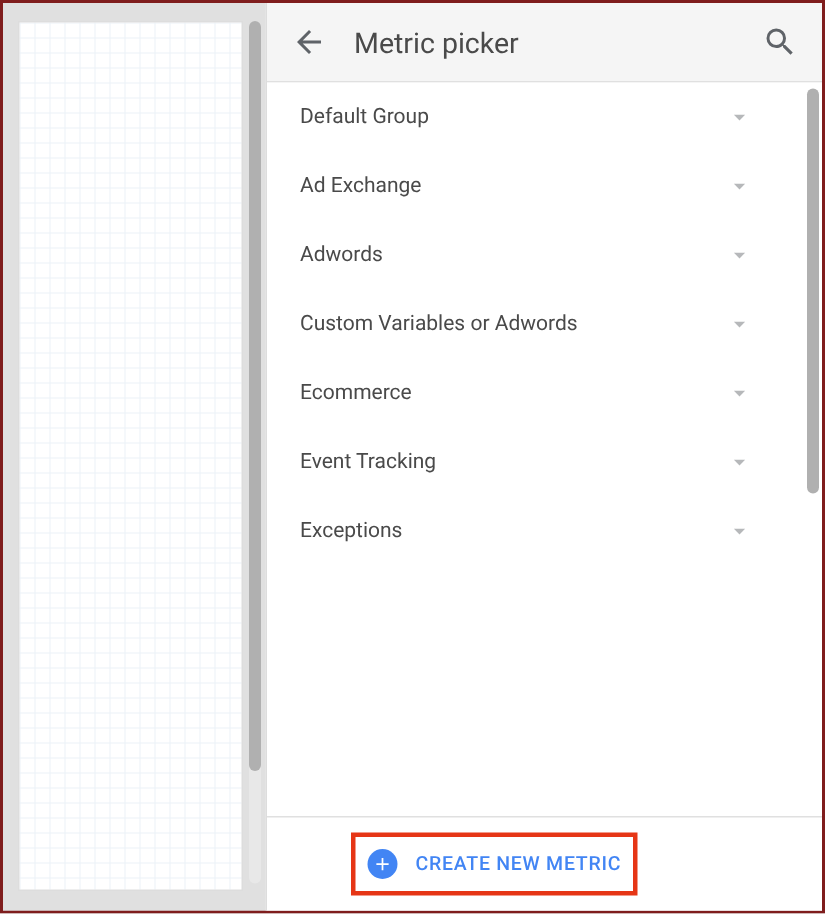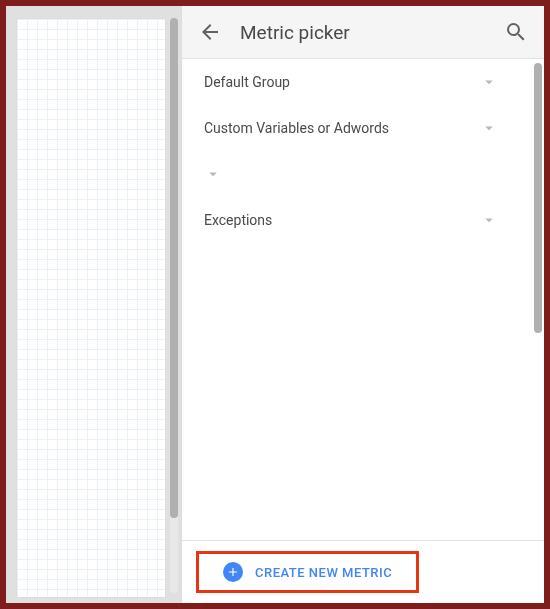--- a/index.html
+++ b/index.html
@@ -11,21 +11,21 @@
       font-family: Roboto, Arial, sans-serif;
       background: #e0e0e0;
       width: 550px;
       height: 609px;
       overflow: hidden;
     }
     .container {
       display: flex;
       width: 100%;
       height: 100%;
-      border: 6px solid #7f1d1d;
+      border: 2px solid #7f1d1d;
       background: #e0e0e0;
     }
     .left-panel {
       width: 175px;
       height: 100%;
       background: #e0e0e0;
       position: relative;
       padding: 12px 0 12px 10px;
     }
     .canvas-area {
@@ -127,23 +127,24 @@
     .footer {
       padding: 10px 14px;
       border-top: 1px solid #e0e0e0;
       background: #fff;
       position: relative;
     }
     .create-button {
       display: flex;
       align-items: center;
       border: 3px solid #e63616;
-      padding: 8px 24px;
+      padding: 8px 8px;
       cursor: pointer;
       width: fit-content;
+      margin-left: 42px;
     }
     .plus-icon {
       width: 20px;
       height: 20px;
       background: #4285f4;
       border-radius: 50%;
       display: flex;
       align-items: center;
       justify-content: center;
       margin-right: 12px;
@@ -187,26 +188,45 @@
 
     <div class="list-container">
       <div class="list-inner">
         <div class="list-item">
           <span class="list-item-label">Default Group</span>
           <span class="chevron-icon"><svg viewBox="0 0 24 24" fill="#5f6368">
                 <path d="M7 10l5 5 5-5z"></path>
               </svg></span>
         </div>
         <div class="list-item">
+          <span class="list-item-label">Ad Exchange</span>
+          <span class="chevron-icon"><svg viewBox="0 0 24 24" fill="#5f6368">
+                <path d="M7 10l5 5 5-5z"></path>
+              </svg></span>
+        </div>
+        <div class="list-item">
+          <span class="list-item-label">Adwords</span>
+          <span class="chevron-icon"><svg viewBox="0 0 24 24" fill="#5f6368">
+                <path d="M7 10l5 5 5-5z"></path>
+              </svg></span>
+        </div>
+        <div class="list-item">
           <span class="list-item-label">Custom Variables or Adwords</span>
           <span class="chevron-icon"><svg viewBox="0 0 24 24" fill="#5f6368">
                 <path d="M7 10l5 5 5-5z"></path>
               </svg></span>
         </div>
         <div class="list-item">
+          <span class="list-item-label">Ecommerce</span>
+          <span class="chevron-icon"><svg viewBox="0 0 24 24" fill="#5f6368">
+                <path d="M7 10l5 5 5-5z"></path>
+              </svg></span>
+        </div>
+        <div class="list-item">
+          <span class="list-item-label">Event Tracking</span>
           <span class="chevron-icon"><svg viewBox="0 0 24 24" fill="#5f6368">
                 <path d="M7 10l5 5 5-5z"></path>
               </svg></span>
         </div>
         <div class="list-item">
           <span class="list-item-label">Exceptions</span>
           <span class="chevron-icon"><svg viewBox="0 0 24 24" fill="#5f6368">
                 <path d="M7 10l5 5 5-5z"></path>
               </svg></span>
         </div>

